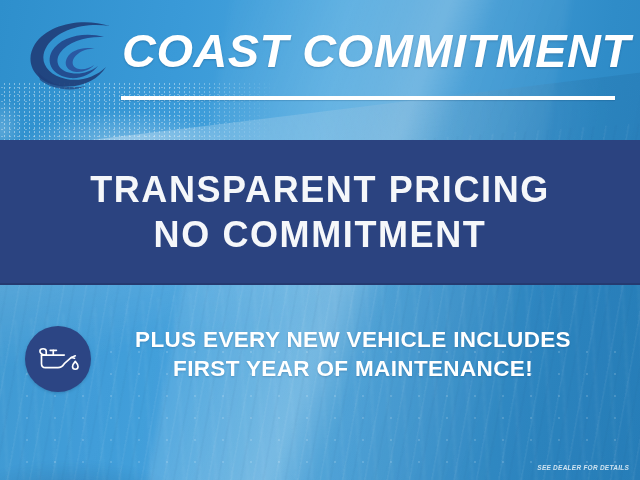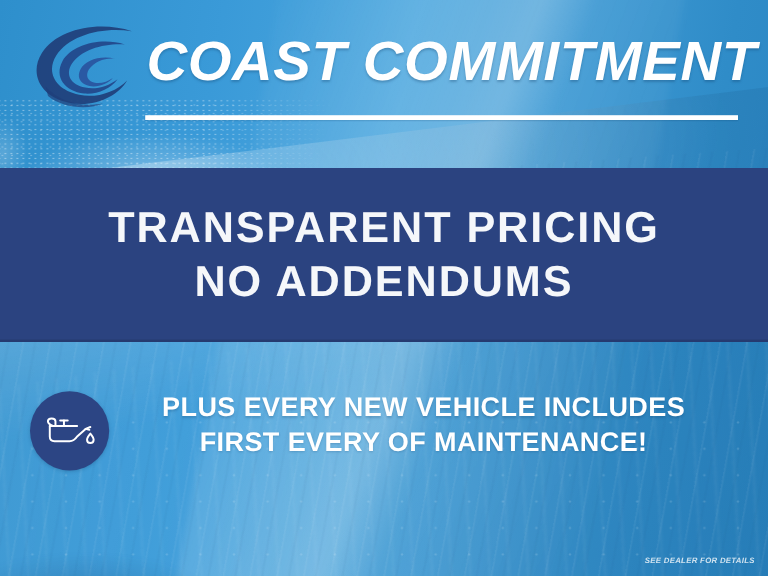--- a/index.html
+++ b/index.html
@@ -322,21 +322,21 @@
     <div class="brand">
       <span class="brand-text">COAST COMMITMENT</span>
     </div>
 
     <div class="divider"></div>
   </div>
 
   <div class="banner">
     <div class="banner-inner">
       <div class="banner-line l1">TRANSPARENT PRICING</div>
-      <div class="banner-line l2">NO ADDENDUMS</div>
+      <div class="banner-line l2">NO COMMITMENT</div>
     </div>
   </div>
 
   <div class="promo">
 
     <div class="promo-badge">
       <svg viewBox="0 0 56 38" xmlns="http://www.w3.org/2000/svg" aria-hidden="true">
         <g fill="none" stroke="#ffffff" stroke-width="2.1" stroke-linecap="round" stroke-linejoin="round">
 
           <path d="M7 14 L7 25 C7 28 9 30 12 30 L28 30 C31 30 34 28 36 25
@@ -351,19 +351,19 @@
           <path d="M45 17 L50 15"></path>
         </g>
 
         <path d="M50 22 C50 22 46.5 26 46.5 28.6 C46.5 30.6 48.1 32 50 32
                  C51.9 32 53.5 30.6 53.5 28.6 C53.5 26 50 22 50 22 Z" fill="none" stroke="#ffffff" stroke-width="2.1" stroke-linejoin="round"></path>
       </svg>
     </div>
 
     <div class="promo-text">
       <div class="promo-line">PLUS EVERY NEW VEHICLE INCLUDES</div>
-      <div class="promo-line">FIRST EVERY OF MAINTENANCE!</div>
+      <div class="promo-line">FIRST YEAR OF MAINTENANCE!</div>
     </div>
   </div>
 
   <div class="disclaimer">SEE DEALER FOR DETAILS</div>
 
 </div>
 
 </body></html>

